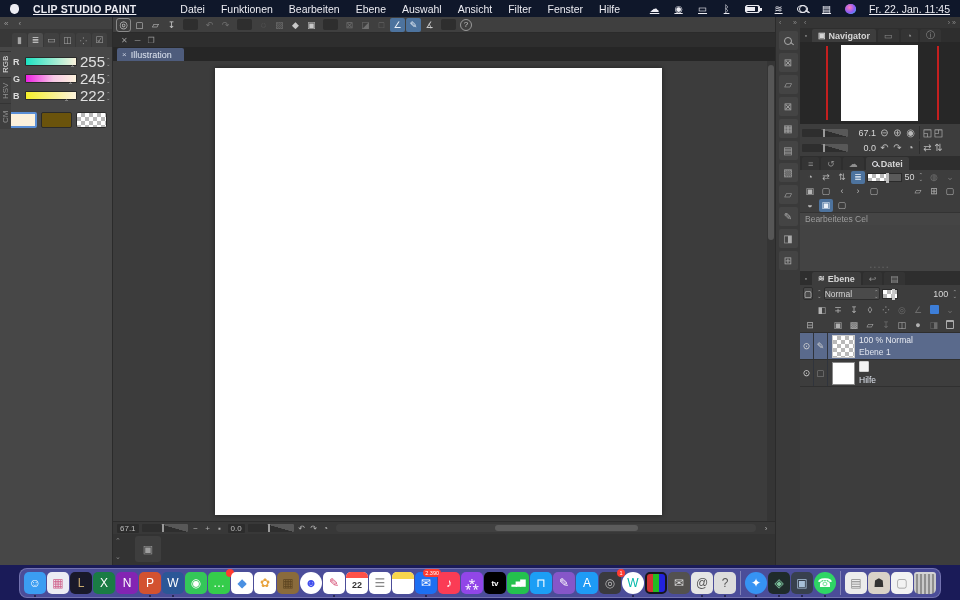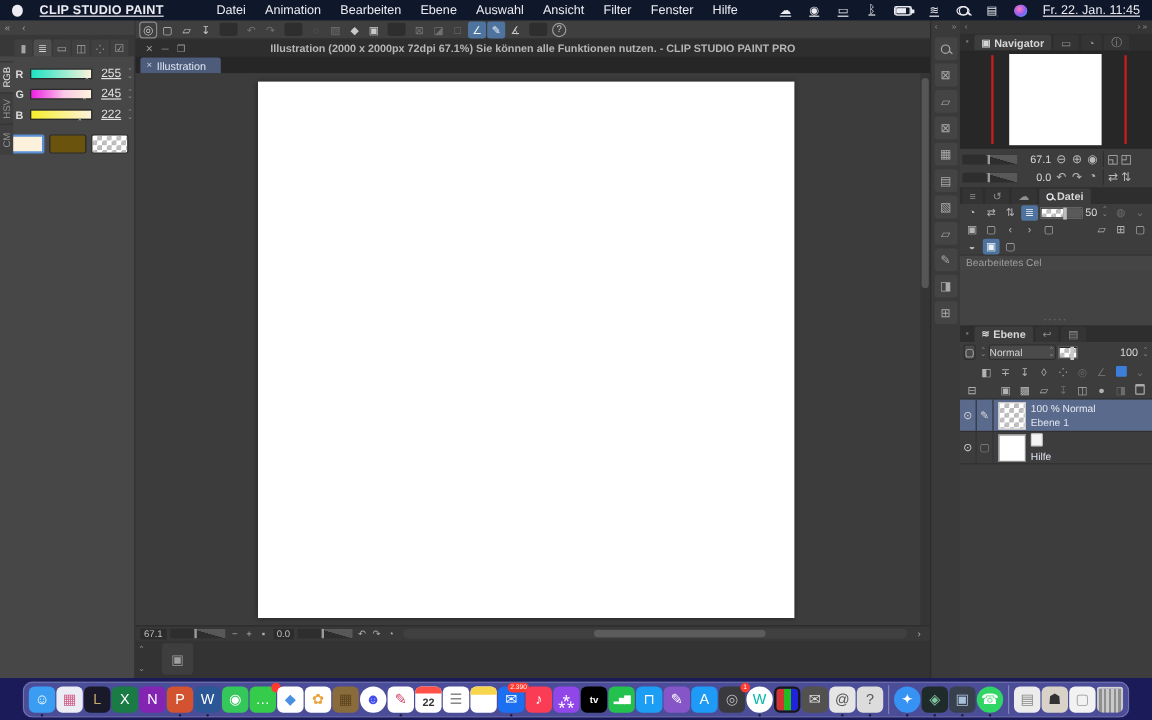--- a/index.html
+++ b/index.html
@@ -34,21 +34,21 @@
   #mode-tabs .vtab { writing-mode:vertical-rl; transform:rotate(180deg); font-size:8px; color:#929292; height:26px; display:flex; align-items:center; justify-content:center; background:#3f3f3f; border-bottom:1px solid #343434;}
   #mode-tabs .vtab.sel { color:#e2e2e2; background:#474747; }
   .slider-row { display:flex; align-items:center; height:17px; padding-left:13px; gap:3px; }
   .slider-row .ltr { width:9px; font-size:9px; font-weight:bold; color:#dcdcdc; }
   .slider-row .bar { width:52px; height:9px; border:1px solid #2a2a2a; border-radius:1px; position:relative; }
   .bar.grad-r { background:linear-gradient(90deg,#1ce3c3,#fdf3dd); }
   .bar.grad-g { background:linear-gradient(90deg,#ef1fe3,#f8c9e6 55%,#fdf3dd); }
   .bar.grad-b { background:linear-gradient(90deg,#f6ef2a,#fdf3dd); }
   .bar .caret { position:absolute; bottom:-6px; font-size:6px; color:#cfcfcf; }
   .grad-r .caret { left:88%; } .grad-g .caret { left:84%; } .grad-b .caret { left:76%; }
-  .slider-row .val { width:21px; text-align:right; font-size:10px; color:#e0e0e0;text-decoration:underline; }
+  .slider-row .val { width:21px; text-align:right; font-size:15px; color:#e0e0e0; }
   .stepper { display:flex; flex-direction:column; line-height:4px; font-size:5.5px; color:#9a9a9a; margin-left:2px;}
   #swatches { display:flex; gap:4px; padding:8px 4px 0 6px; }
   .swatch { width:31px; height:16px; border:1px solid #2a2a2a; border-radius:2px; }
   .sw-main { background:#fcf1dc; } .sw-main.sel { border:2px solid #5b8fd6; }
   .sw-sub { background:#6a530c; }
   .checker { background-color:#fff;
     background-image:linear-gradient(45deg,#b9b9b9 25%,transparent 25%,transparent 75%,#b9b9b9 75%),
                      linear-gradient(45deg,#b9b9b9 25%,transparent 25%,transparent 75%,#b9b9b9 75%);
     background-size:8px 8px; background-position:0 0,4px 4px; }
 
@@ -175,21 +175,21 @@
 </style>
 </head>
 <body>
 
 <div id="menubar">
   <span class="apple-icon"></span>
   <span class="appname">CLIP STUDIO PAINT</span>
   <span style="display:flex;margin-left:20px;">
 
   <span class="menu-item"><span class="glyph">Datei</span></span>
-      <span class="menu-item"><span class="glyph">Animation</span></span>
+      <span class="menu-item"><span class="glyph">Funktionen</span></span>
       <span class="menu-item"><span class="glyph">Bearbeiten</span></span>
       <span class="menu-item"><span class="glyph">Ebene</span></span>
       <span class="menu-item"><span class="glyph">Auswahl</span></span>
       <span class="menu-item"><span class="glyph">Ansicht</span></span>
       <span class="menu-item"><span class="glyph">Filter</span></span>
       <span class="menu-item"><span class="glyph">Fenster</span></span>
       <span class="menu-item"><span class="glyph">Hilfe</span></span>
     </span>
   <span id="mb-right">
     <span style="display:flex;gap:13px;align-items:center;">
@@ -370,21 +370,20 @@
     </span>
     <span class="cbtn sep">
       <span class="glyph"></span>
     </span>
     <span class="cbtn round">
       <span class="glyph">?</span>
     </span>
   </div>
 
 <div id="title-bar">
-  <span id="win-title">Illustration (2000 x 2000px 72dpi 67.1%)  Sie können alle Funktionen nutzen. - CLIP STUDIO PAINT PRO</span>
   <span id="win-controls">
     <span>✕</span>
     <span>─</span>
     <span>❐</span>
   </span>
 </div>
 
 <div id="tab-bar">
   <span id="canvas-doc-tab">
     <span class="tclose">×</span>

